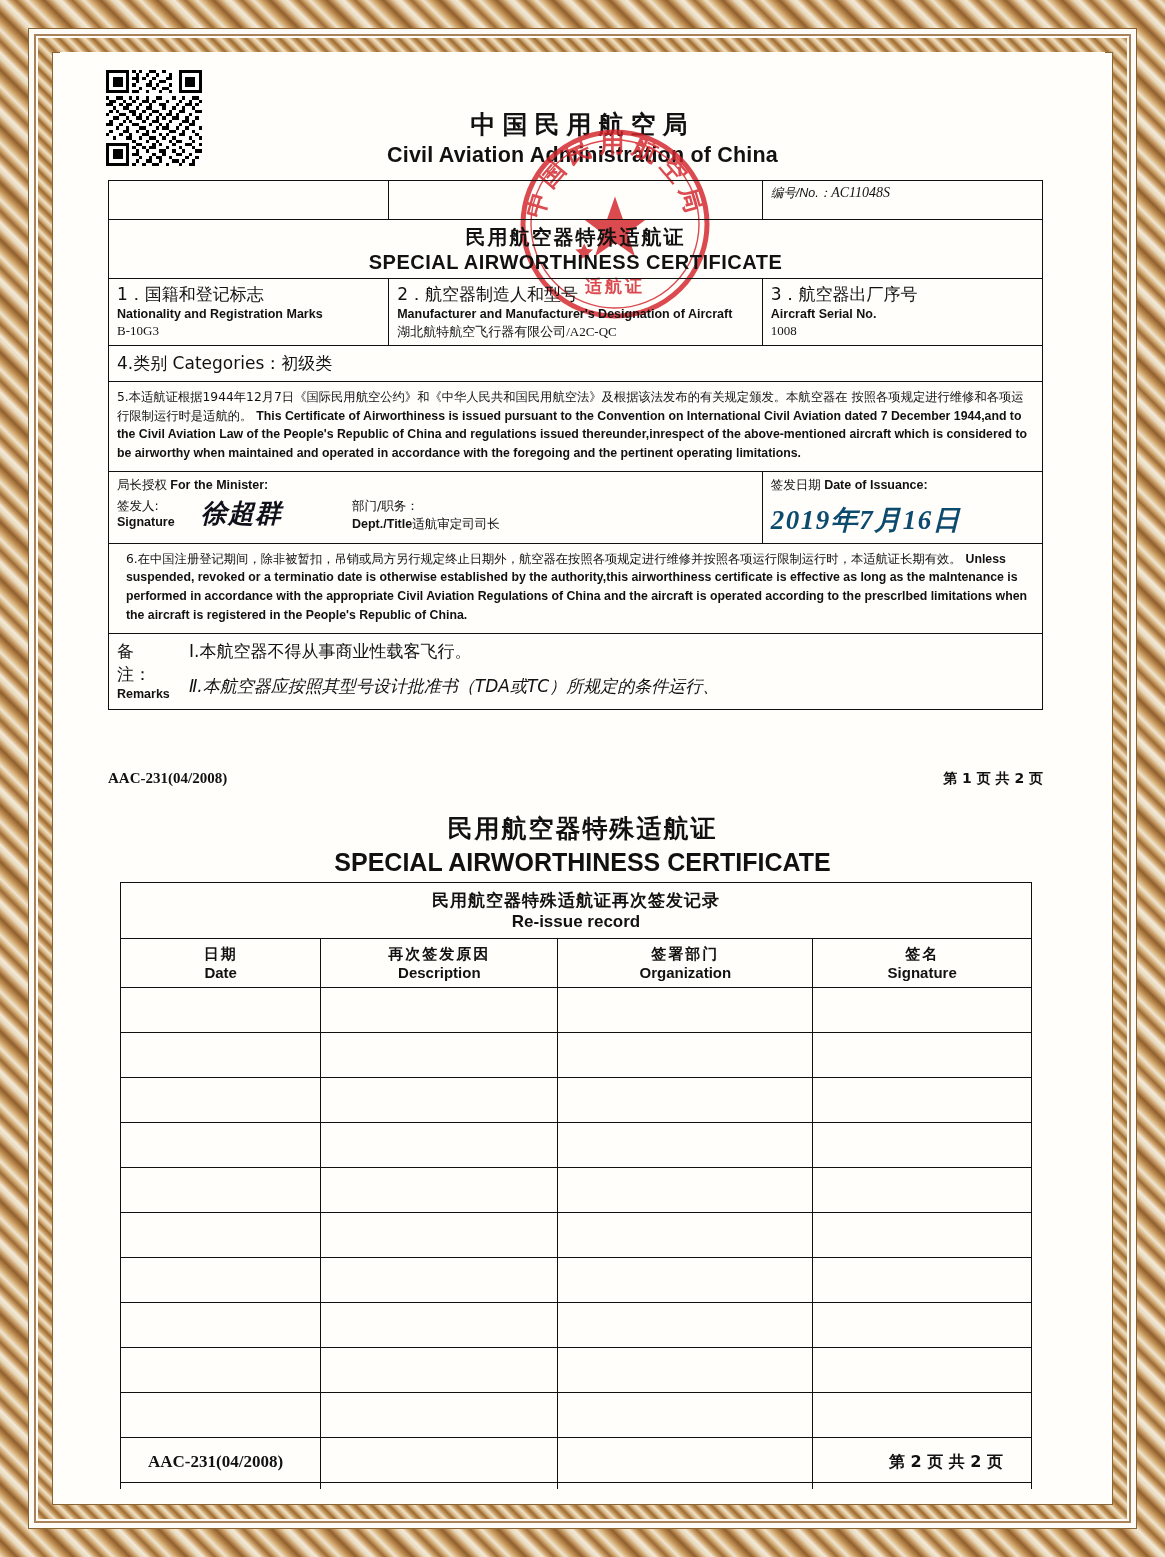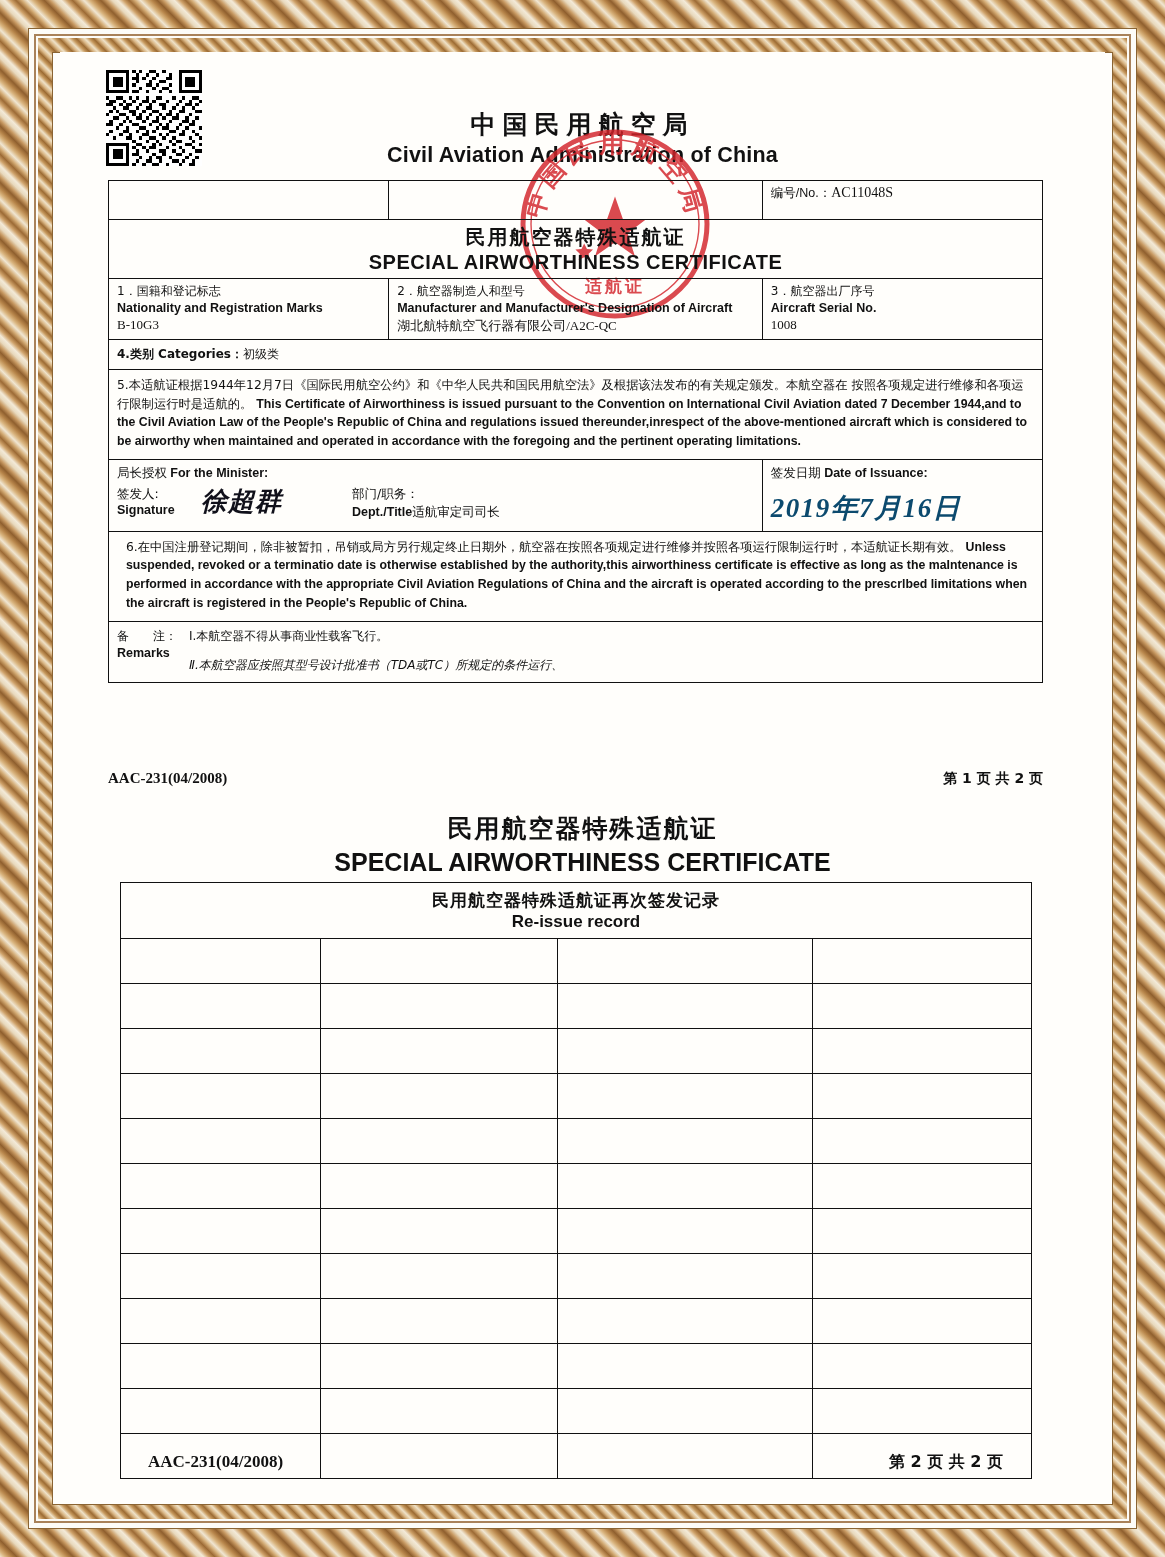--- a/index.html
+++ b/index.html
@@ -134,24 +134,25 @@
   .title-en {
     font-size: 20px;
     font-weight: bold;
     text-align: center;
     letter-spacing: 0.5px;
     padding-bottom: 4px;
   }
   .cellno {
     font-size: 12.5px;
     white-space: nowrap;
+    font-style: italic;
   }
   .fld-label-cn {
     font-family: "DejaVu Sans", sans-serif;
-    font-size: 12px;
+    font-size: 17px;
   }
   .fld-label-en {
     font-size: 12.5px;
     font-weight: bold;
     margin-top: 1px;
   }
   .fld-value {
     font-family: "Liberation Serif", serif;
     font-size: 13px;
     margin-top: 2px;
@@ -539,21 +540,21 @@
             <div class="fld-value">湖北航特航空飞行器有限公司/A2C-QC</div>
           </td>
           <td>
             <div class="fld-label-cn"><span>3．</span><span>航空器出厂序号</span></div>
             <div class="fld-label-en">Aircraft Serial No.</div>
             <div class="fld-value">1008</div>
           </td>
         </tr>
         <tr>
           <td colspan="3" style="padding:6px 8px;">
-            <span class="fld-label-cn" style="font-weight:bold;text-align:center;">4.类别 Categories：</span><span class="fld-label-cn">初级类</span>
+            <span class="fld-label-cn" style="font-weight:normal;text-align:center;">4.类别 Categories：</span><span class="fld-label-cn">初级类</span>
           </td>
         </tr>
         <tr>
           <td colspan="3" style="padding:6px 8px 8px 8px;">
             <div class="para">
               <span>5.</span><span>本适航证根据1944年12月7日《国际民用航空公约》和《中华人民共和国民用航空法》及根据该法发布的有关规定颁发。本航空器在 按照各项规定进行维修和各项运行限制运行时是适航的。</span>
               <b>This Certificate of Airworthiness is issued pursuant to the Convention on International Civil Aviation dated 7 December 1944,and to the Civil Aviation Law of the People's Republic of China and regulations issued thereunder,inrespect of the above-mentioned aircraft which is considered to be airworthy when maintained and operated in accordance with the foregoing and the pertinent operating limitations.</b>
             </div>
           </td>
         </tr>
@@ -625,20 +626,38 @@
           <col style="width:28%">
           <col style="width:24%">
       </colgroup>
       <tbody>
         <tr>
           <td colspan="4">
             <div class="ri-head-cn">民用航空器特殊适航证再次签发记录</div>
             <div class="ri-head-en">Re-issue record</div>
           </td>
         </tr>
+        <tr>
+          <td>
+            <div class="ri-col-cn">日期</div>
+            <div class="ri-col-en">Date</div>
+          </td>
+          <td>
+            <div class="ri-col-cn">再次签发原因</div>
+            <div class="ri-col-en">Description</div>
+          </td>
+          <td>
+            <div class="ri-col-cn">签署部门</div>
+            <div class="ri-col-en">Organization</div>
+          </td>
+          <td>
+            <div class="ri-col-cn">签名</div>
+            <div class="ri-col-en">Signature</div>
+          </td>
+        </tr>
         <tr class="ri-row">
             <td></td>
             <td></td>
             <td></td>
             <td></td>
           </tr>
         <tr class="ri-row">
             <td></td>
             <td></td>
             <td></td>

